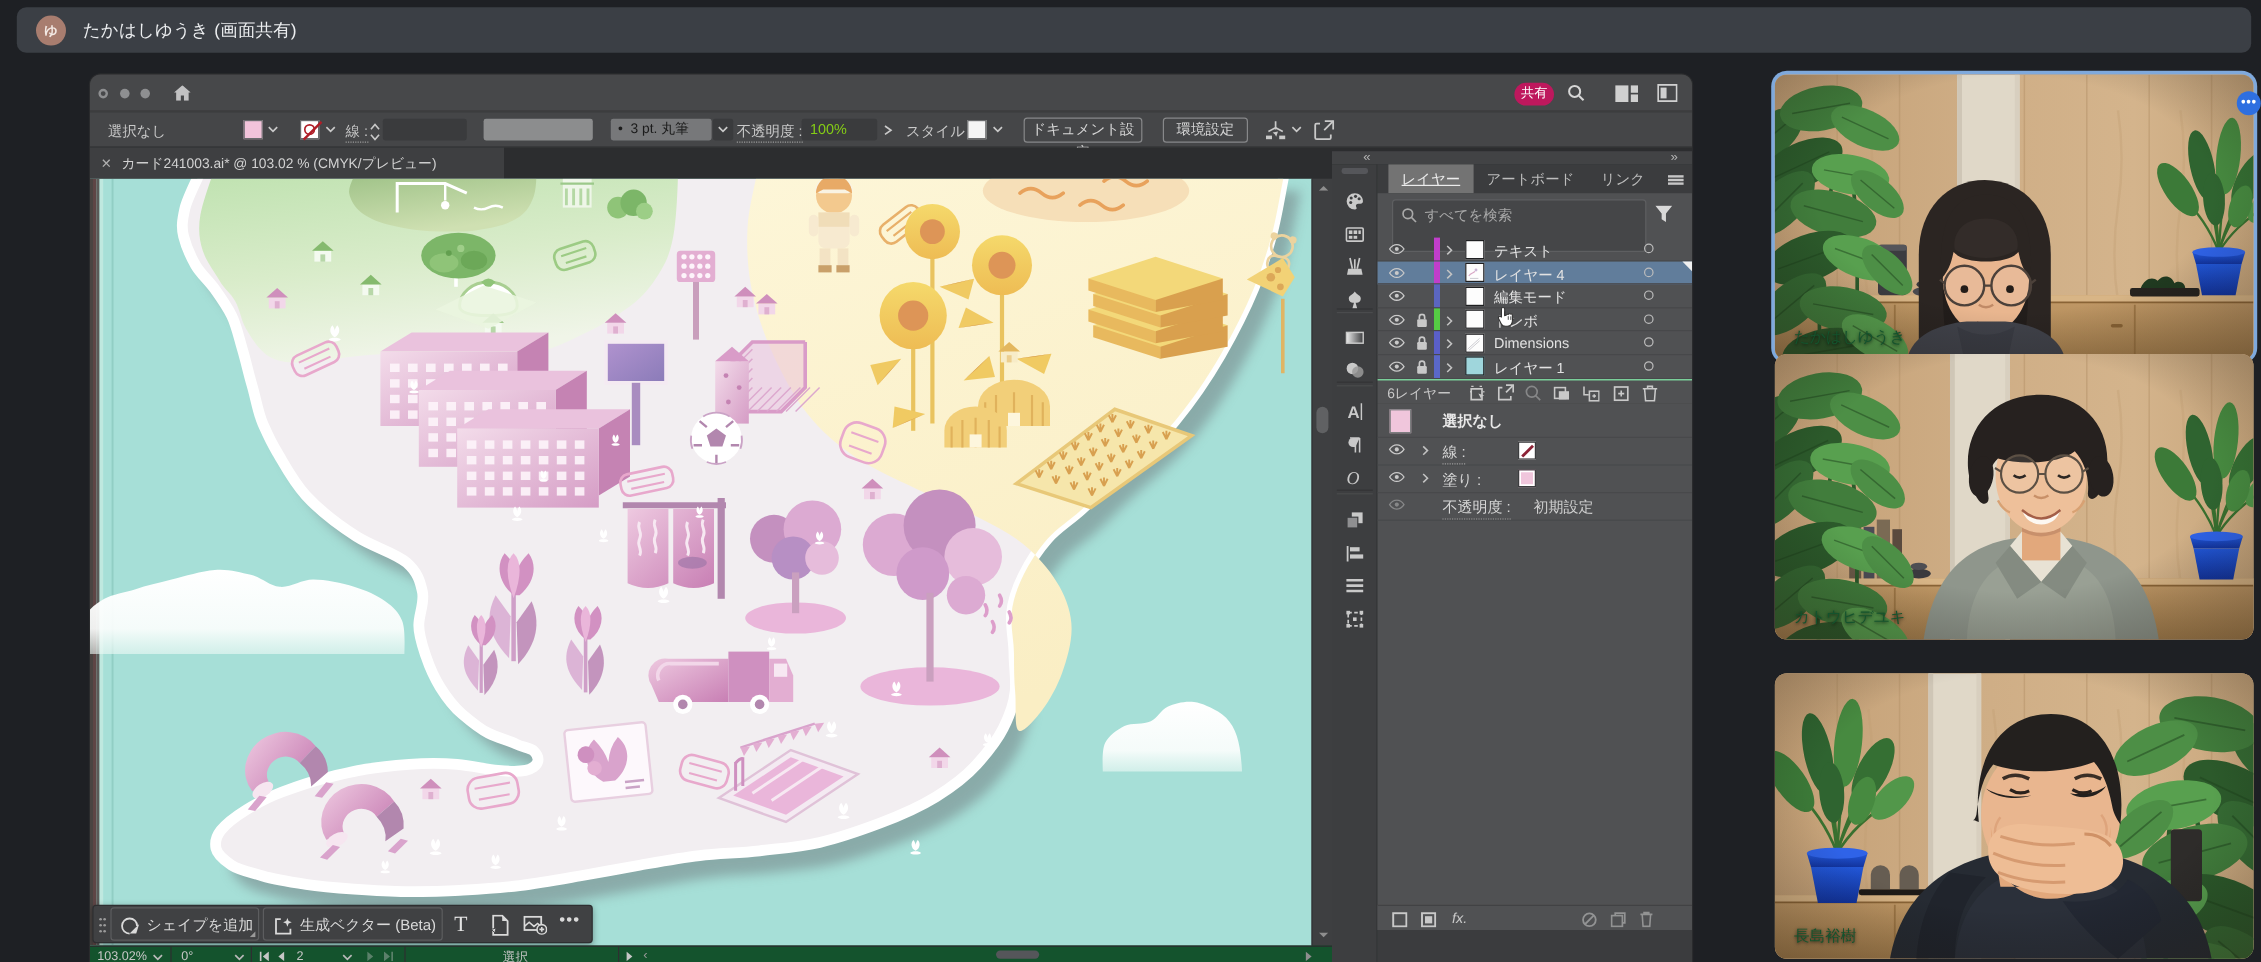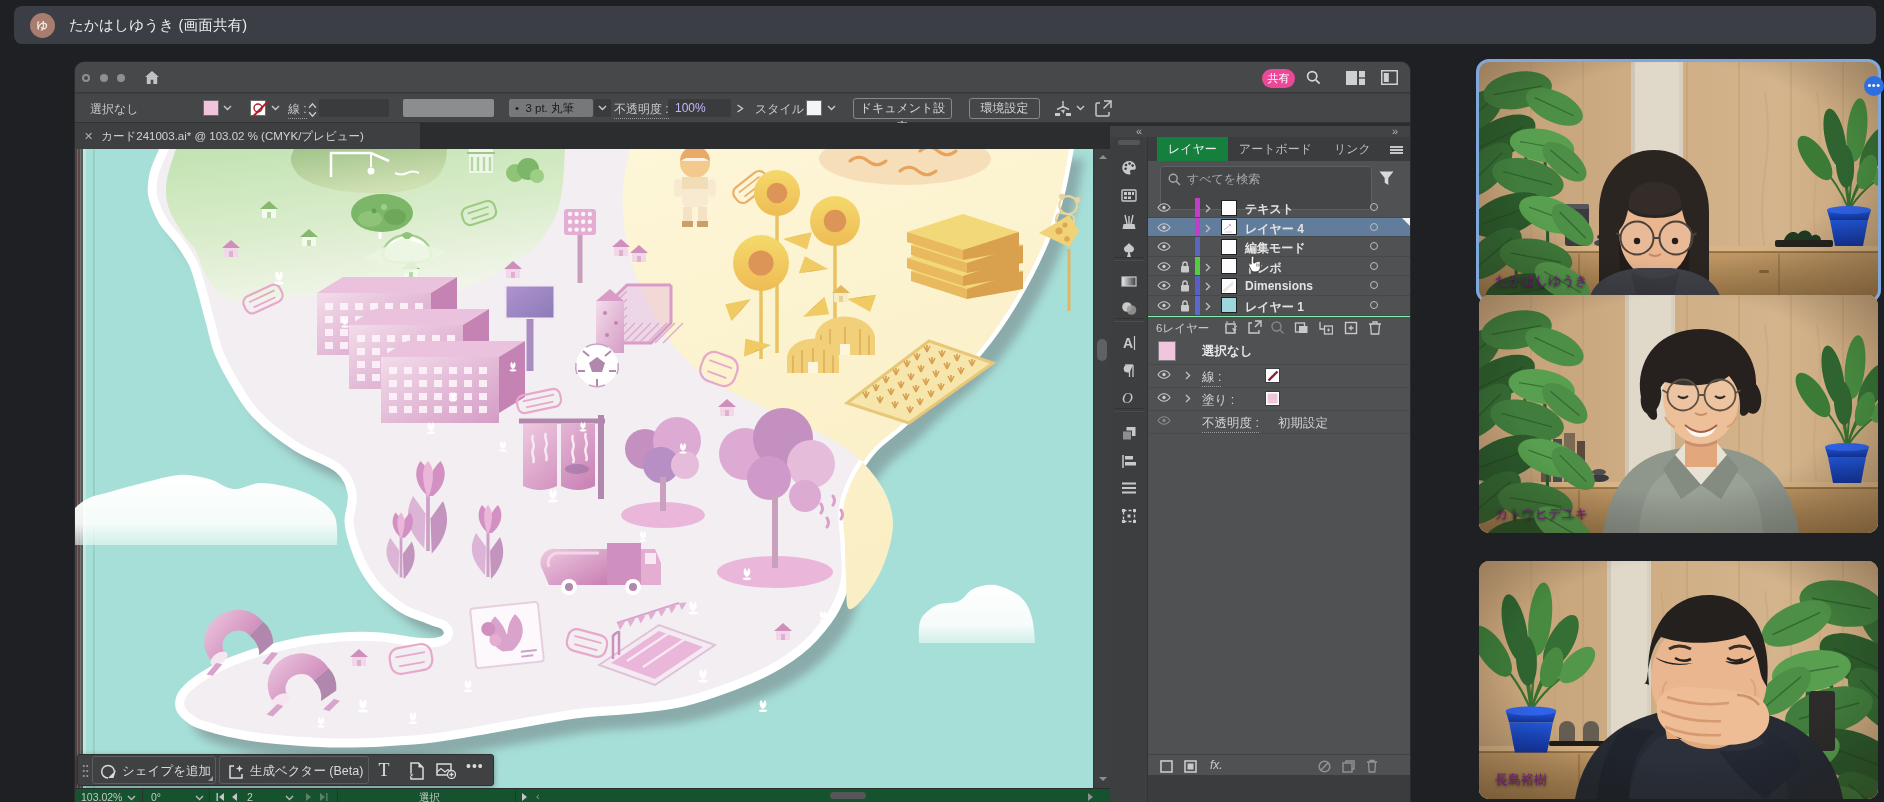--- a/index.html
+++ b/index.html
@@ -16,21 +16,21 @@
 #banner .pname { color:#eceef0; font-size:14.5px; margin-left:14px; letter-spacing:.2px; }
 
 
 #aiwin { left:75px; top:62px; width:1335px; height:740px; background:#3e3f41;
 border-radius:9px 9px 0 0; overflow:hidden; box-shadow:0 0 0 1px #2a2b2d; }
 #titlebar { left:0; top:0; width:100%; height:31px; background:#47484a;
 border-bottom:1px solid #39393b; }
 .windot { top:12px; width:8px; height:8px; border-radius:50%; background:#8e8f91; }
 .windot.ring { background:transparent; border:2px solid #8e8f91; }
 #titlebar .title { width:100%; text-align:center; top:8px; color:#bdbdbd; font-size:12.5px; }
-#share-pill { left:1187px; top:7px; width:33px; height:19px; background:#ec4899;
+#share-pill { left:1187px; top:7px; width:33px; height:19px; background:#be185d;
 border-radius:10px; color:#fff; font-size:11px; text-align:center; line-height:19px; }
 #toolbar { left:0; top:32px; width:100%; height:29px; background:#454648;
 border-bottom:1px solid #313234; color:#c8c8c8; font-size:12px; }
 .tbtxt { top:7px; color:#c9c9c9; font-size:12px; white-space:nowrap; }
 .tbtxt.u { border-bottom:1px dotted #9a9a9a; }
 .sw { top:6px; width:16px; height:16px; }
 .sw.pink { background:#f2c3da; border:1px solid #6a6b6d; }
 .sw.none { background:#fff; border:1px solid #6a6b6d; }
 .sw.none::after { content:""; position:absolute; left:-1px; top:6.5px; width:21px; height:2px;
 background:#b01e28; transform:rotate(-45deg); }
@@ -67,31 +67,31 @@
 
 
 #collapsebar { left:1035px; top:64px; width:300px; height:11px; background:#424345; color:#b5b5b5; }
 #iconstrip { left:1035px; top:75px; width:38px; height:665px; background:#3d3e40;
 border-right:1px solid #333436; }
 #panels { left:1073px; top:75px; width:262px; height:665px; background:#3b3c3e; }
 
 .ptabs { position:relative; height:24px; background:#3b3c3e; display:flex; font-size:12px;
 color:#bdbdbd; padding-left:9px; }
 .ptab { padding:0 11px; line-height:24px; white-space:nowrap; }
-.ptab.active { background:#15803d; color:#ececec; }
+.ptab.active { background:#737373; color:#ececec;text-decoration:underline; }
 .pbody { background:#505153; position:relative; }
 .hamb { position:absolute; right:7px; top:9px; width:13px; height:7px; }
 .hamb div { height:1.6px; background:#c6c6c6; margin-bottom:1.6px; }
 #searchrow { height:37px; position:relative; }
 #searchbox { position:absolute; left:12px; top:5px; width:212px; height:44px; background:#454648;
 border:1px solid #5e5f61; border-radius:3px; color:#a9a9a9; font-size:12px; line-height:24px; }
 #searchbox .ph { margin-left:26px; }
 .lrow { position:relative; height:19.6px; border-bottom:1px solid #47484a; }
 .lrow.sel { background:#617d9b; }
-.lrow .lname { position:absolute; left:97px; top:3px; font-size:12px; color:#e2e2e2; white-space:nowrap;font-weight:bold; }
+.lrow .lname { position:absolute; left:97px; top:3px; font-size:12px; color:#e2e2e2; white-space:nowrap; }
 .lrow .cbar { position:absolute; left:47px; top:0; width:5px; height:100%; }
 .lrow .thumb { position:absolute; left:73px; top:1.5px; width:16px; height:16px;
 background:#fdfdfd; border:1.5px solid #1e1f21; }
 .lrow .tgt { position:absolute; left:222px; top:5px; width:8px; height:8px; border-radius:50%;
 border:1.3px solid #bdbdbd; }
 .eye { position:absolute; left:9px; top:5px; }
 .lock { position:absolute; left:32px; top:4px; }
 .chev8 { position:absolute; left:57px; top:6px; }
 #lfooter { position:relative; height:20px; border-top:1px solid #86efac; color:#c9c9c9;
 font-size:11.5px; }
@@ -100,21 +100,21 @@
 .afr .albl.u { border-bottom:1px dotted #9a9a9a; }
 .asw { position:absolute; left:117px; top:3.5px; width:15px; height:15px; background:#fff;
 border:1px solid #3c3d3f; box-shadow:inset 0 0 0 1.5px #fff; }
 #appfooter { position:absolute; left:0; bottom:0; width:100%; height:21px;
 border-top:1px solid #414244; background:#505153; }
 
 
 .tile { left:1479px; width:399px; height:238px; border-radius:10px; overflow:hidden;
 background:#c7a67d; }
 .tile.active { box-shadow:0 0 0 3px #7fa9dc; }
-.tile .vname { position:absolute; left:16px; bottom:10px; color:#701a75; font-size:13px;
+.tile .vname { position:absolute; left:16px; bottom:10px; color:#14532d; font-size:13px;
 text-shadow:0 1px 3px rgba(0,0,0,.8); }
 #menu-dots { left:1864px; top:76px; width:20px; height:20px; border-radius:50%;
 background:#2e6fe0; color:#fff; text-align:center; line-height:18px; font-size:11px;
 letter-spacing:.5px; }
 </style>
 </head>
 <body>
 
 <div id="banner" class="abs">
 <div class="avatar">ゆ</div>
@@ -174,21 +174,21 @@
 <div class="brushbox abs" style="left:434px;width:84px">
 <span>•&nbsp;&nbsp;</span><span>3 pt. 丸筆</span>
 </div>
 <div class="darkfield abs" style="left:519px;width:17px">
 <svg class="abs" style="left:4px;top:6px" width="9" height="6" viewBox="0 0 9 6">
 <path d="M1 1l3.5 3.5L8 1" fill="none" stroke="#c9c9c9" stroke-width="1.4"></path>
         </svg>
 </div>
 <div class="tbtxt u abs" style="left:539px">不透明度 :</div>
 <div class="darkfield abs" style="left:593px;width:63px">
-<span class="abs" style="left:7px;top:2px;font-size:12px;color:#c4b5fd">100%</span>
+<span class="abs" style="left:7px;top:2px;font-size:12px;color:#84cc16">100%</span>
 </div>
 <svg class="abs" style="left:661px;top:10px" width="8" height="9" viewBox="0 0 8 9">
 <path d="M1.5 1l5 3.5-5 3.5" fill="none" stroke="#c9c9c9" stroke-width="1.4"></path>
       </svg>
 <div class="tbtxt abs" style="left:680px">スタイル :</div>
 <div class="sw white abs" style="left:731px"></div>
 <svg class="chv abs" style="left:752px" width="9" height="6" viewBox="0 0 9 6">
 <path d="M1 1l3.5 3.5L8 1" fill="none" stroke="#c9c9c9" stroke-width="1.4"></path>
       </svg>
 <div class="tbbtn abs" style="left:778px;width:99px">ドキュメント設定</div>

